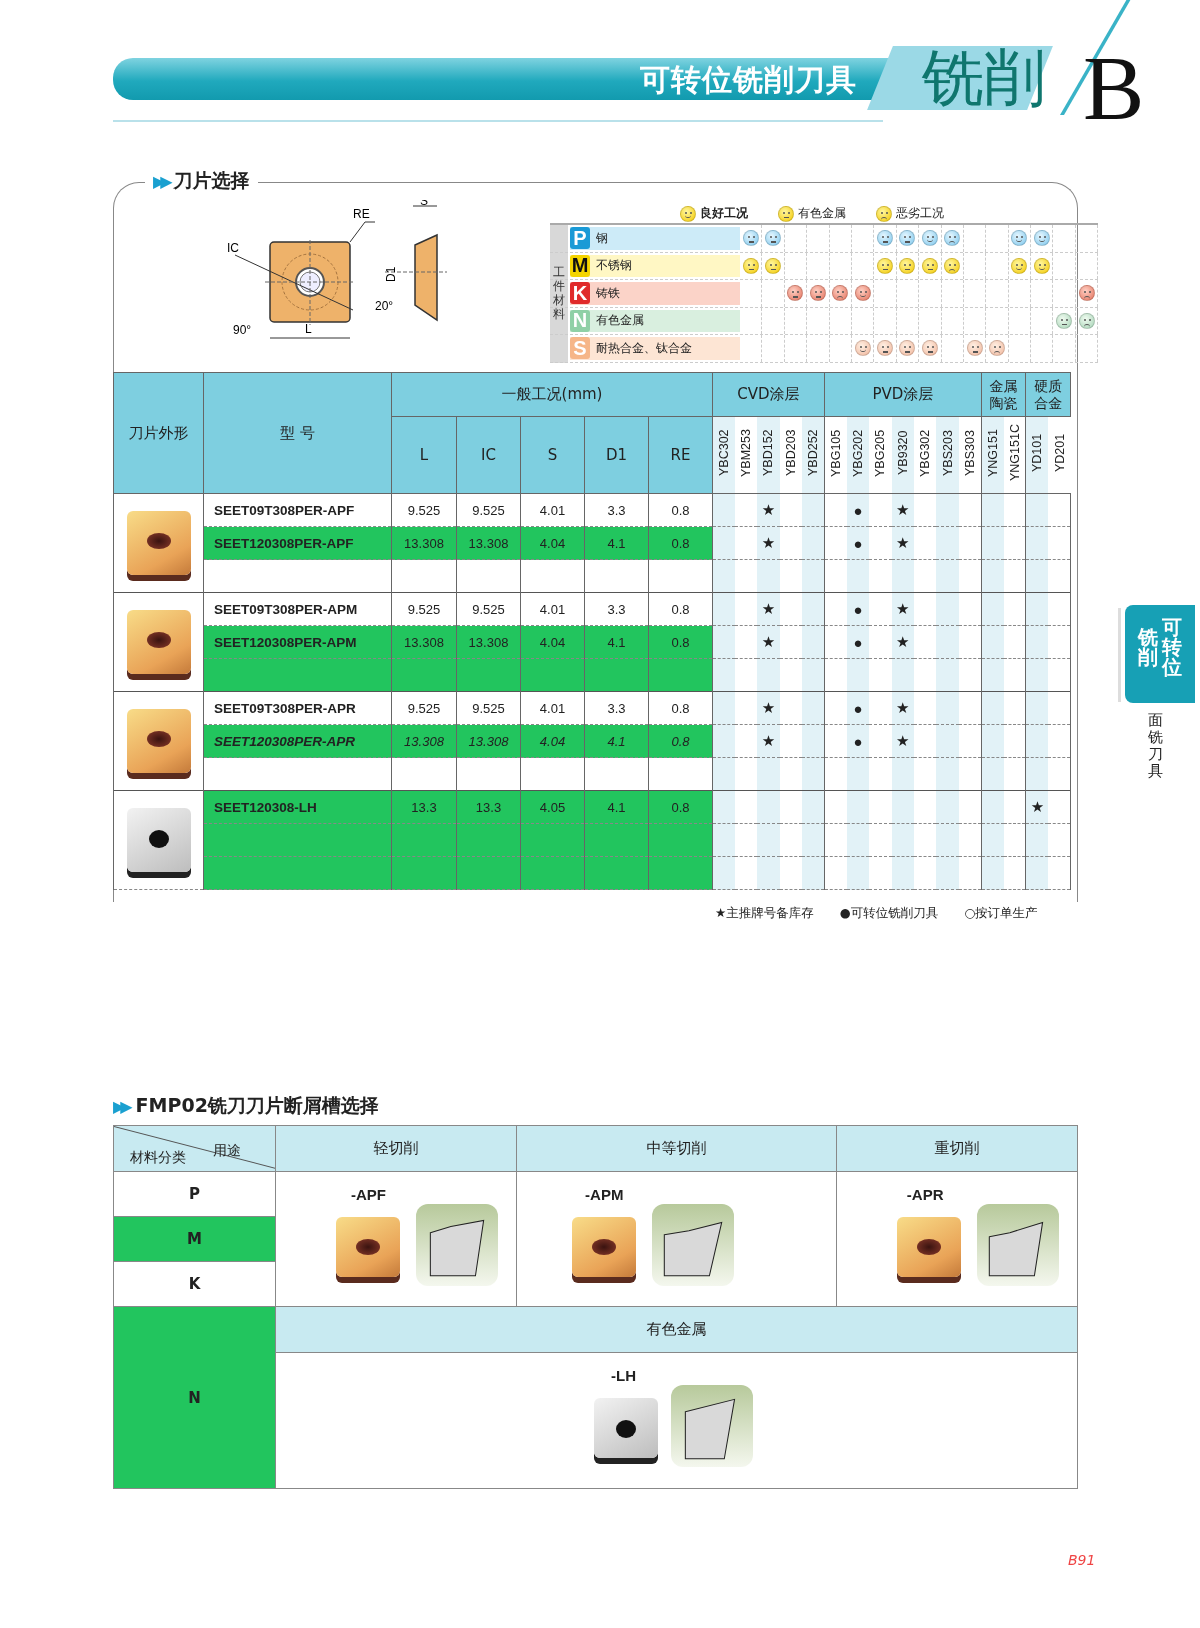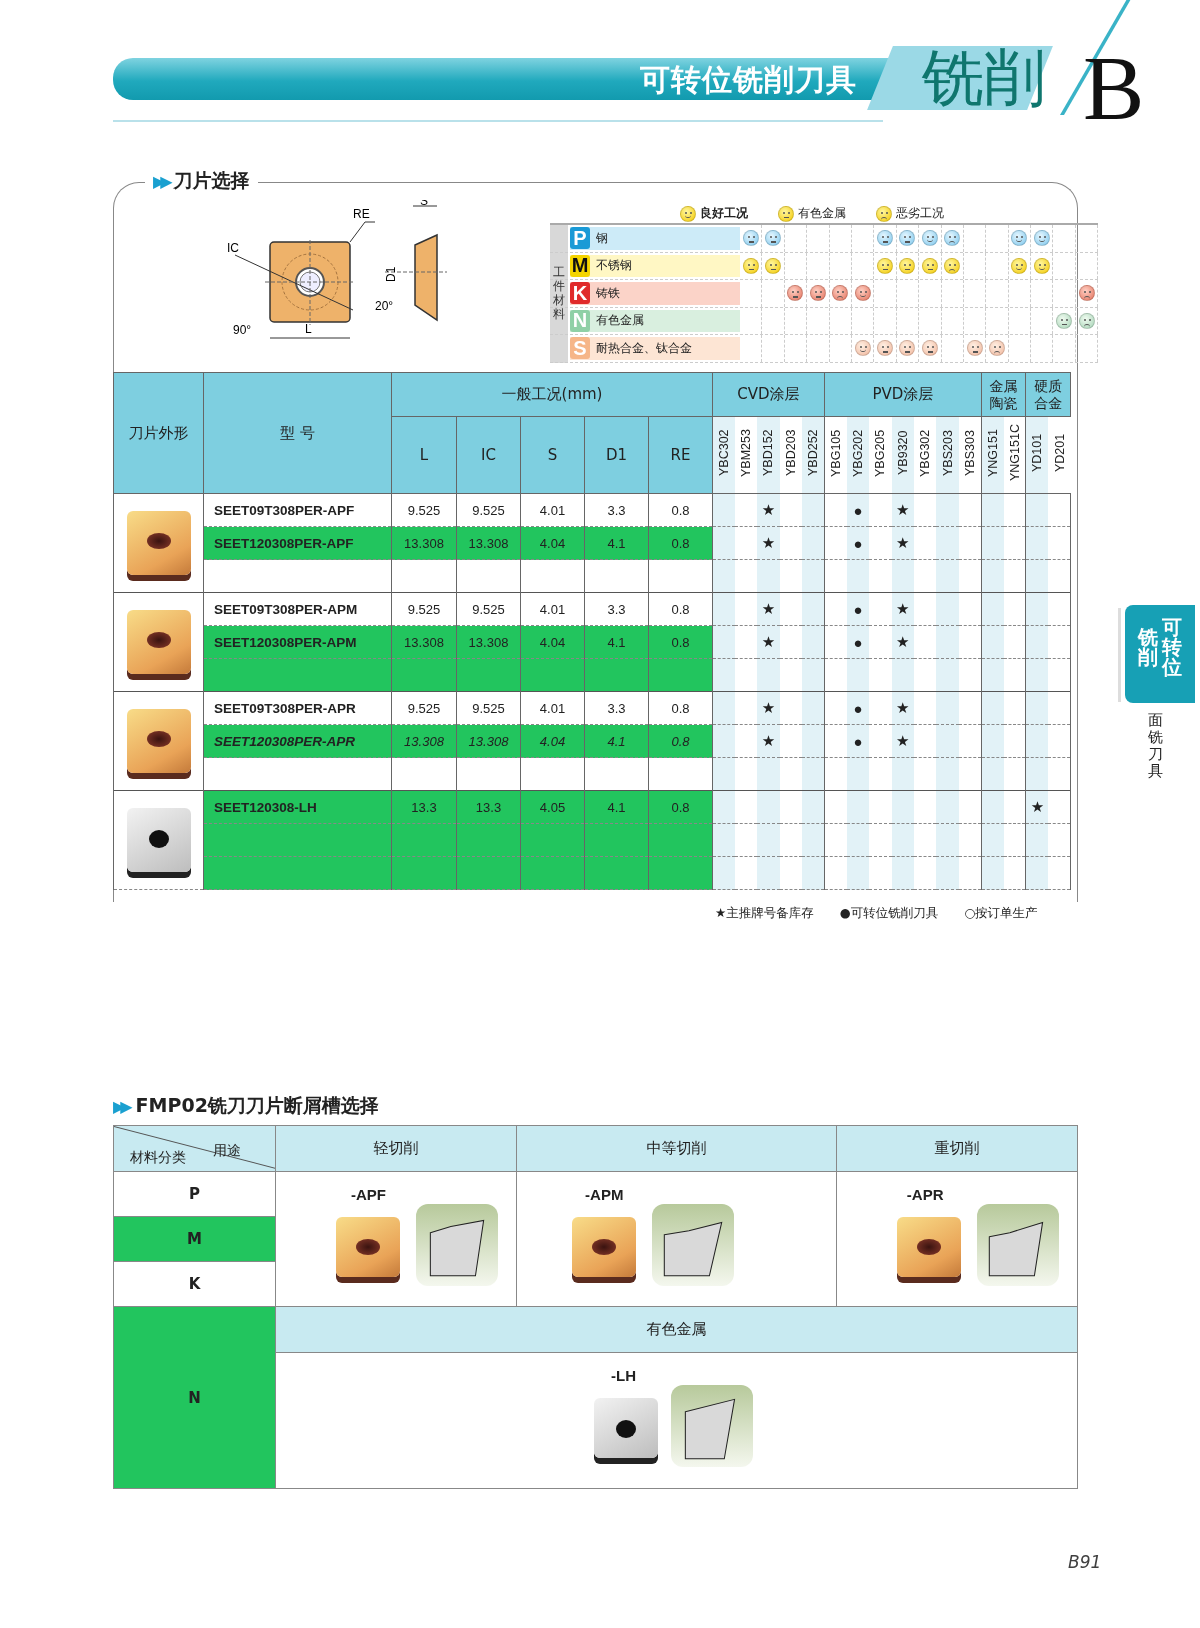--- a/index.html
+++ b/index.html
@@ -66,21 +66,21 @@
 .cornercell{position:relative;width:162px;height:46px;background:#c8eaf1;overflow:hidden}
 .cornercell .use{position:absolute;right:34px;top:16px;font-size:14px}
 .cornercell .mat{position:absolute;left:16px;bottom:4px;font-size:14px}
 .cornercell .diag{position:absolute;left:0;top:0;width:180px;height:1px;background:#555;transform-origin:0 0;transform:rotate(14.5deg)}
 .matcode{font-weight:bold;font-size:15px;font-family:"Liberation Sans",sans-serif;height:45px}
 .chipcell{position:relative;height:135px}
 .chiplabel{position:absolute;top:14px;font-weight:bold;font-size:15px;font-family:"Liberation Sans",sans-serif}
 .chipins{position:absolute;top:45px;width:64px;height:60px}
 .geom{position:absolute;top:32px;width:82px;height:82px;border-radius:12px;background:linear-gradient(#b7c99b,#f4f7ee)}
 .geom svg{width:100%;height:100%}
-.pagenum{left:1068px;top:1552px;font-size:17px;font-style:italic;color:#404040;font-family:"DejaVu Sans",sans-serif}
+.pagenum{left:1068px;top:1552px;font-size:14px;font-style:italic;color:#ef4444;font-family:"DejaVu Sans",sans-serif}
 </style>
 </head>
 <body>
 
 <div class="abs banner"></div>
 <div class="abs banner-title">可转位铣削刀具</div>
 <div class="abs banner-para"></div>
 <div class="abs banner-sub">铣削</div>
 <div class="abs slash"></div>
 <div class="abs bigB">B</div>

